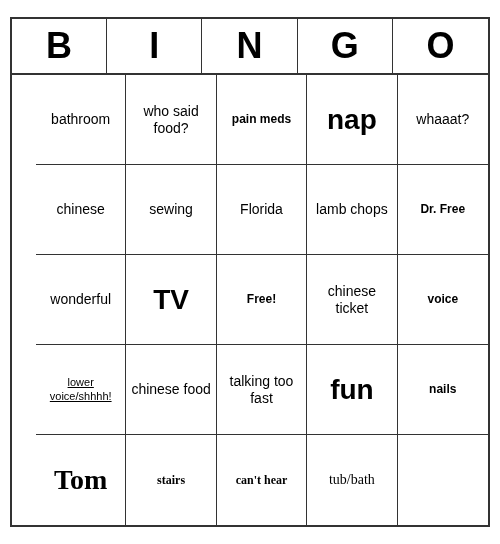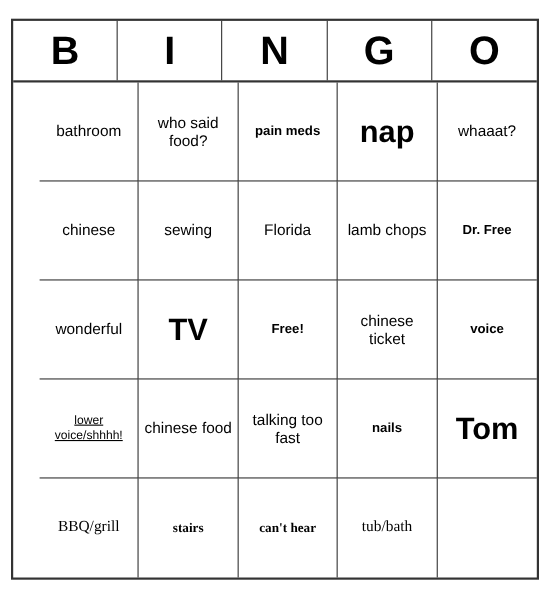--- a/index.html
+++ b/index.html
@@ -108,20 +108,20 @@
       <div class="bingo-cell">lamb chops</div>
       <div class="bingo-cell cell-medium">Dr. Free</div>
       <div class="bingo-cell">wonderful</div>
       <div class="bingo-cell cell-large">TV</div>
       <div class="bingo-cell cell-medium">Free!</div>
       <div class="bingo-cell">chinese ticket</div>
       <div class="bingo-cell cell-medium">voice</div>
       <div class="bingo-cell cell-small">lower voice/shhhh!</div>
       <div class="bingo-cell">chinese food</div>
       <div class="bingo-cell">talking too fast</div>
+      <div class="bingo-cell cell-large">fun</div>
       <div class="bingo-cell cell-medium">nails</div>
       <div class="bingo-cell cell-large">Tom</div>
-      <div class="bingo-cell">BBQ/grill</div>
       <div class="bingo-cell cell-medium">stairs</div>
       <div class="bingo-cell cell-medium">can't hear</div>
       <div class="bingo-cell">tub/bath</div>
     </div>
 </div>
 
 </body></html>

